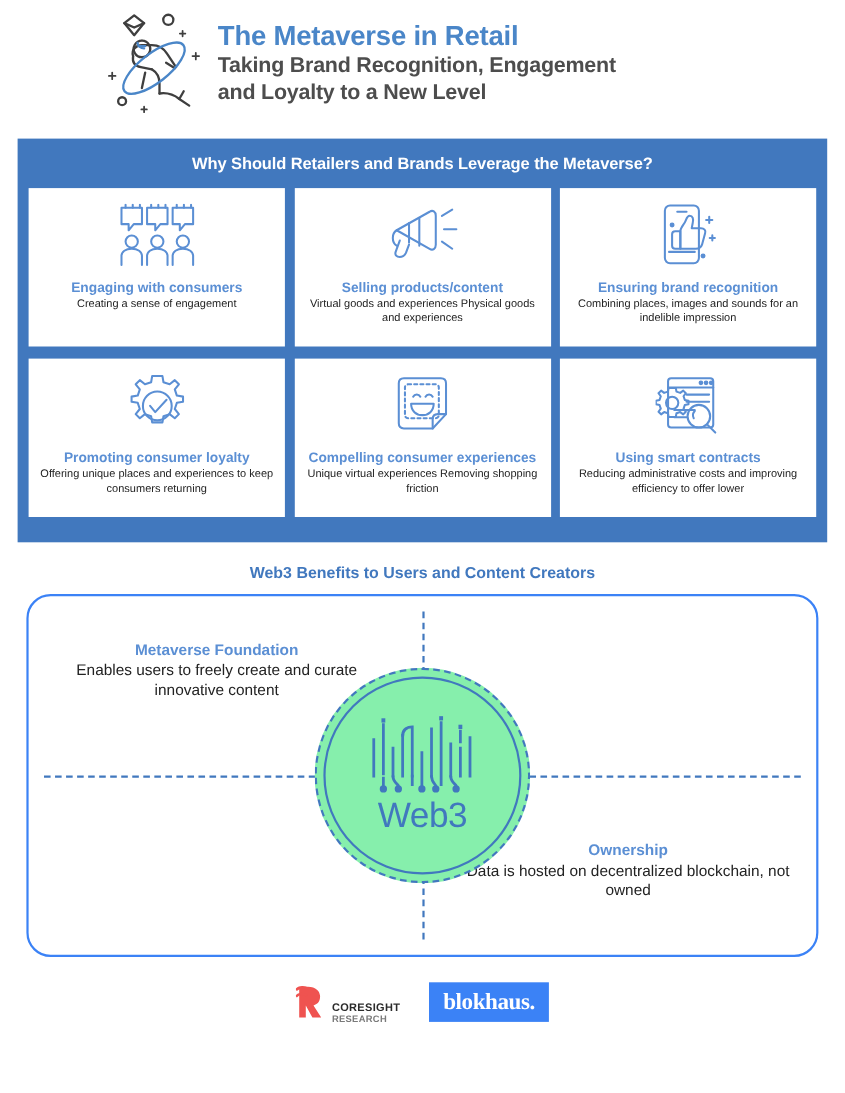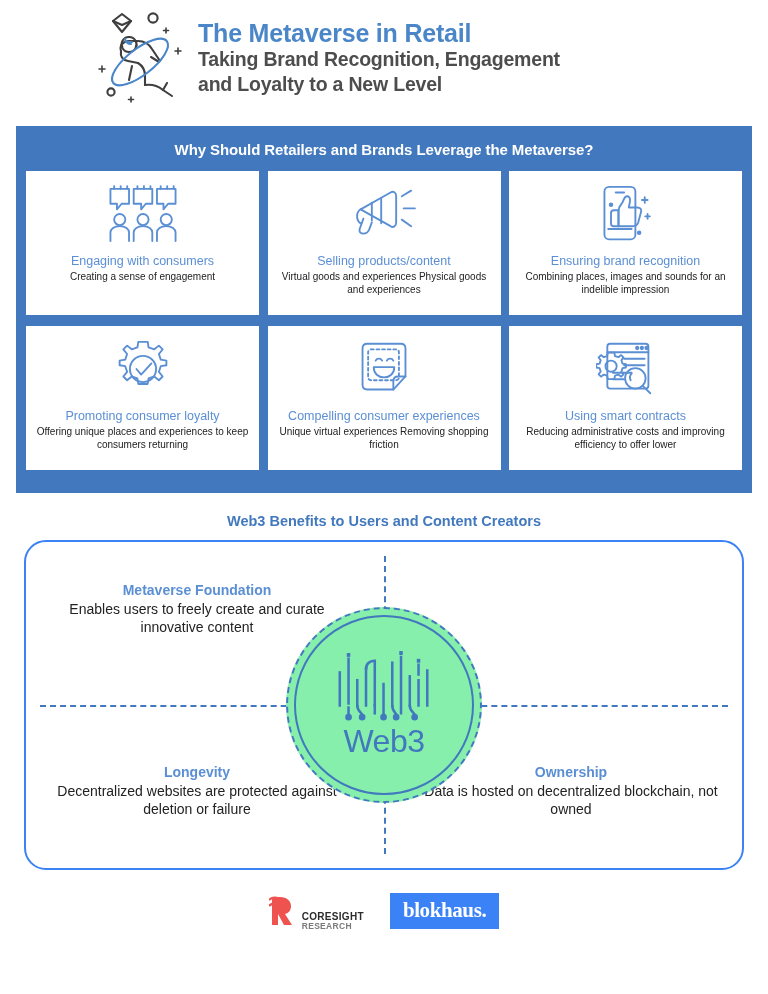--- a/index.html
+++ b/index.html
@@ -43,21 +43,21 @@
   }
   .card{
     width:233px;background:#ffffff;
     box-sizing:border-box;
     padding:12px 10px 10px 10px;
     display:flex;flex-direction:column;align-items:center;
     min-height:144px;
   }
   .card-icon{height:62px;display:flex;align-items:center;justify-content:center;margin-bottom:8px;}
   .card-title{
-    color:#5b8fd4;font-size:12.5px;font-weight:normal;
+    color:#5b8fd4;font-size:12.5px;font-weight:bold;
     text-align:center;line-height:1.28;margin-bottom:1px;
   }
   .card-body{
     color:#222222;font-size:10px;text-align:center;
     line-height:1.3;
   }
   
   .web3-head{
     text-align:center;color:#4178be;
     font-size:14.5px;font-weight:bold;
@@ -288,24 +288,20 @@
 <div class="web3-box">
   <div class="divider-h"></div>
   <div class="divider-v"></div>
 
   <div class="quad q-tl">
     <div class="q-title">Metaverse Foundation</div>
     <div class="q-body">Enables users to freely create and curate innovative content</div>
   </div>
 
 
-  <div class="quad q-bl">
-    <div class="q-title">Longevity</div>
-    <div class="q-body">Decentralized websites are protected against deletion or failure</div>
-  </div>
 
   <div class="quad q-br">
     <div class="q-title">Ownership</div>
     <div class="q-body">Data is hosted on decentralized blockchain, not owned</div>
   </div>
 
   <div class="web3-circle">
     <div class="circuit">
       <svg viewBox="0 0 108 76" width="105" height="74">
         <g fill="none" stroke="#4178be" stroke-width="2.6" stroke-linecap="square">

